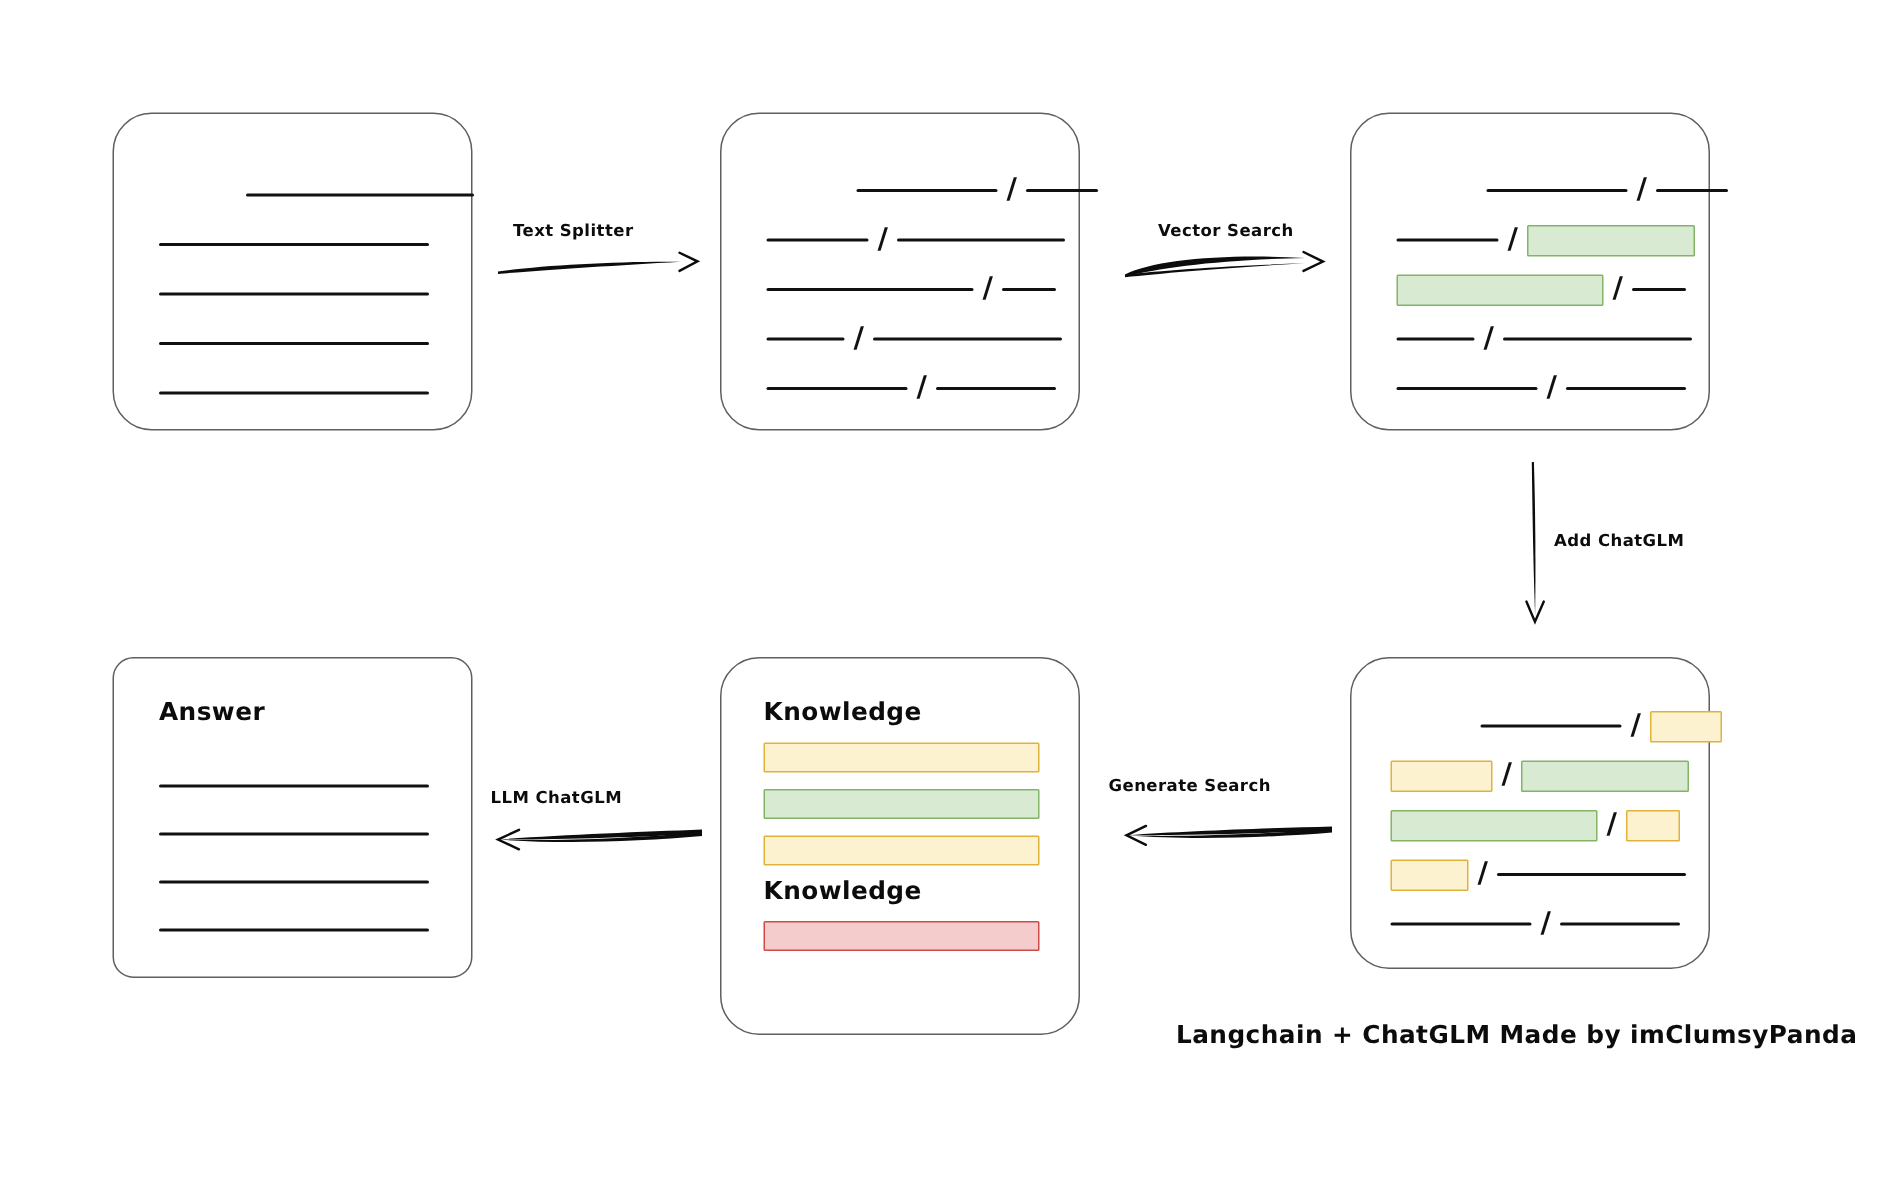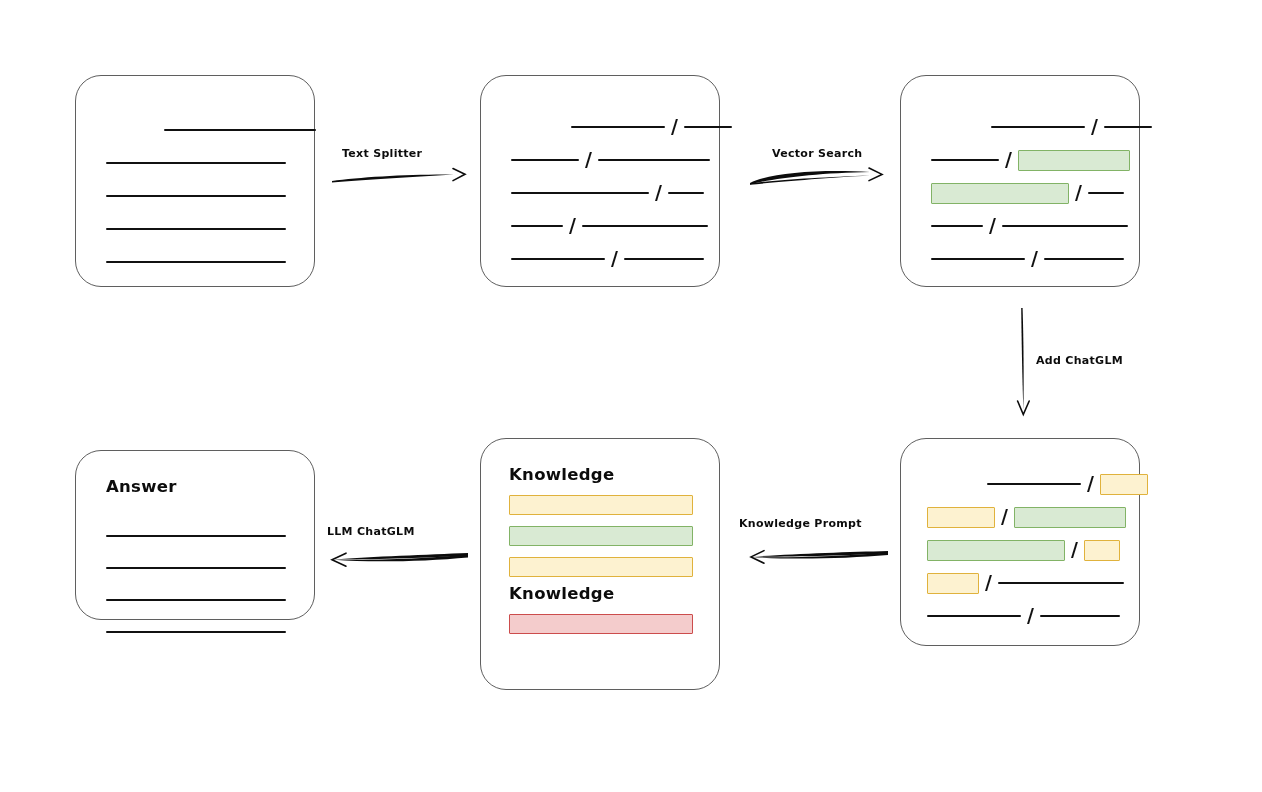--- a/index.html
+++ b/index.html
@@ -192,21 +192,21 @@
           <span class="seg" style="width: 126px;"></span>
         </div>
         <div class="row" style="left: 30px; top: 174px;">
           <span class="seg" style="width: 94px;"></span>
           <span class="slash" style="margin: 0px 6px;">/</span>
           <span class="seg" style="width: 80px;"></span>
         </div>
       </div>
   </div>
 
-  <div class="doc-box" style="left:75px; top:450px; width:240px; height:170px;">
+  <div class="doc-box" style="left:75px; top:438px; width:240px; height:214px;border-radius:14px;">
     <div class="box-label hand" style="left:30px; top:26px;">Answer</div>
     <div class="rows-host">
         <div class="row" style="left: 30px; top: 76px;">
           <span class="seg" style="width: 180px;"></span>
         </div>
         <div class="row" style="left: 30px; top: 108px;">
           <span class="seg" style="width: 180px;"></span>
         </div>
         <div class="row" style="left: 30px; top: 140px;">
           <span class="seg" style="width: 180px;"></span>
@@ -272,28 +272,29 @@
     <path d="M2,17.2 C28,14 76,11 122,9.5 C76,12 28,16 2,18.8 Z"></path>
     <path class="stroke" d="M121,2 L134,8.4 L121,14.6"></path>
   </svg>
 
   <div class="arrow-label hand" style="left:1036px; top:354px;">Add ChatGLM</div>
   <svg class="arrow-svg" style="left:1012px; top:306px;" width="24" height="112" viewBox="0 0 24 112">
     <path d="M10.6,2 C11.6,34 11.9,72 11.4,104 C10.2,72 9.6,34 9.2,2 Z"></path>
     <path class="stroke" d="M5.6,95 L11.3,108.5 L17.2,95"></path>
   </svg>
 
-  <div class="arrow-label hand" style="left:739px; top:517px;">Knowledge Prompt</div>
+  <div class="arrow-label hand" style="left:739px; top:517px;">Generate Search</div>
   <svg class="arrow-svg" style="left:738px; top:545px;" width="152" height="24" viewBox="0 0 152 24">
     <path d="M150,6 C110,7 52,9 14,11.8 C52,12 110,10.5 150,8.6 Z"></path>
     <path d="M150,7.5 C108,11 54,13 14,12 C54,15 108,13.5 150,10 Z"></path>
     <path class="stroke" d="M26,5.6 L13,11.9 L26,18.2"></path>
   </svg>
 
   <div class="arrow-label hand" style="left:327px; top:525px;">LLM ChatGLM</div>
   <svg class="arrow-svg" style="left:318px; top:548px;" width="152" height="24" viewBox="0 0 152 24">
     <path d="M150,5 C110,6.6 54,8.6 16,11.6 C54,11.8 110,10 150,7.6 Z"></path>
     <path d="M150,6.6 C108,10.6 56,12.8 16,11.8 C56,14.8 108,13.2 150,9.4 Z"></path>
     <path class="stroke" d="M28,5.2 L14,11.7 L28,18.2"></path>
   </svg>
 
+  <div class="footer-caption hand" style="left:784px; top:680px;">Langchain + ChatGLM Made by imClumsyPanda</div>
 
 </div>
 
 </body></html>

